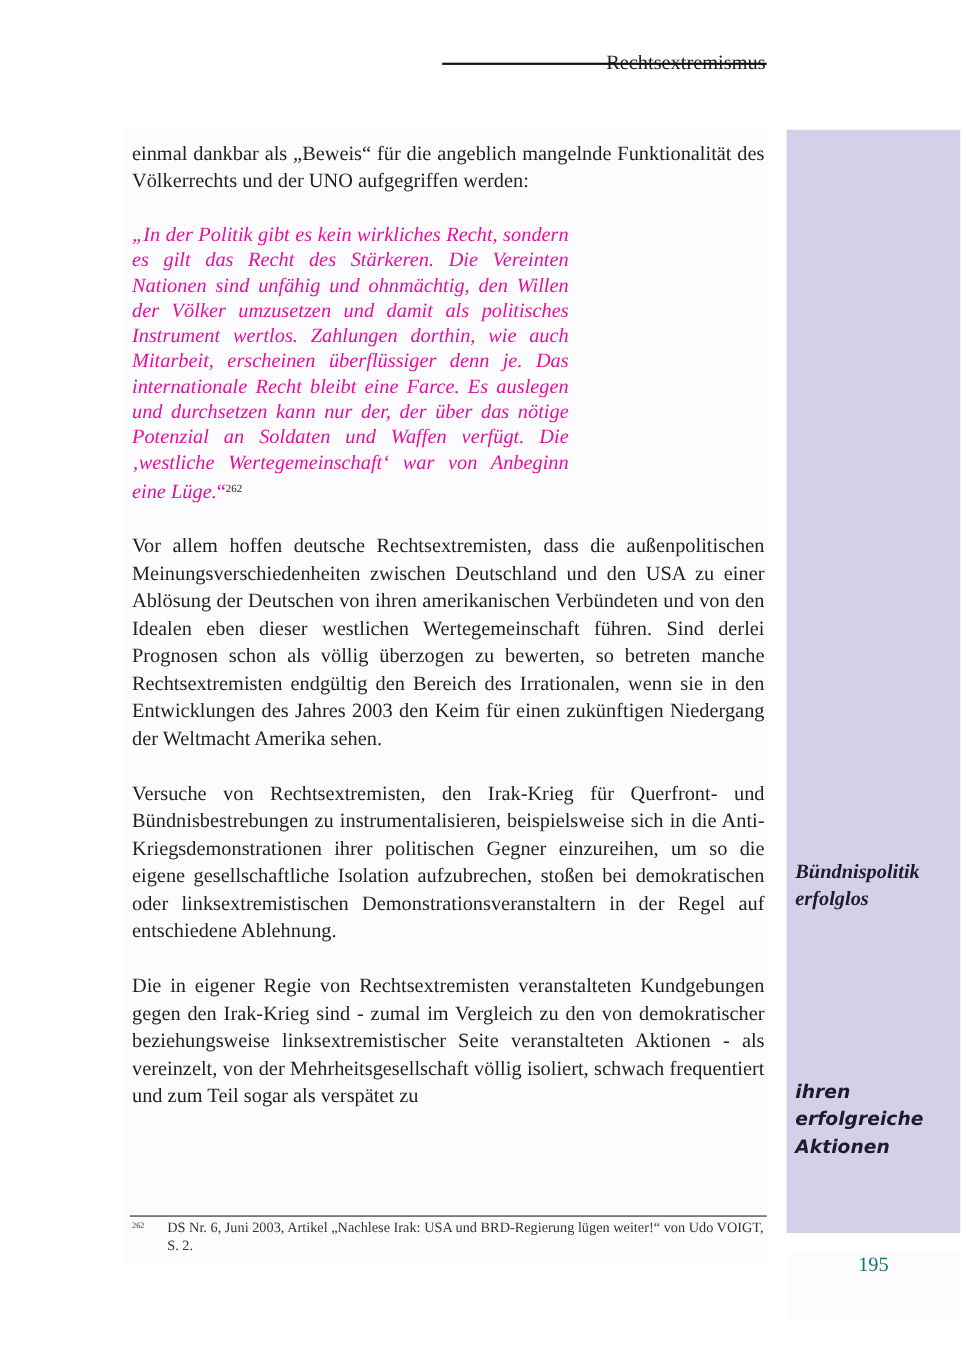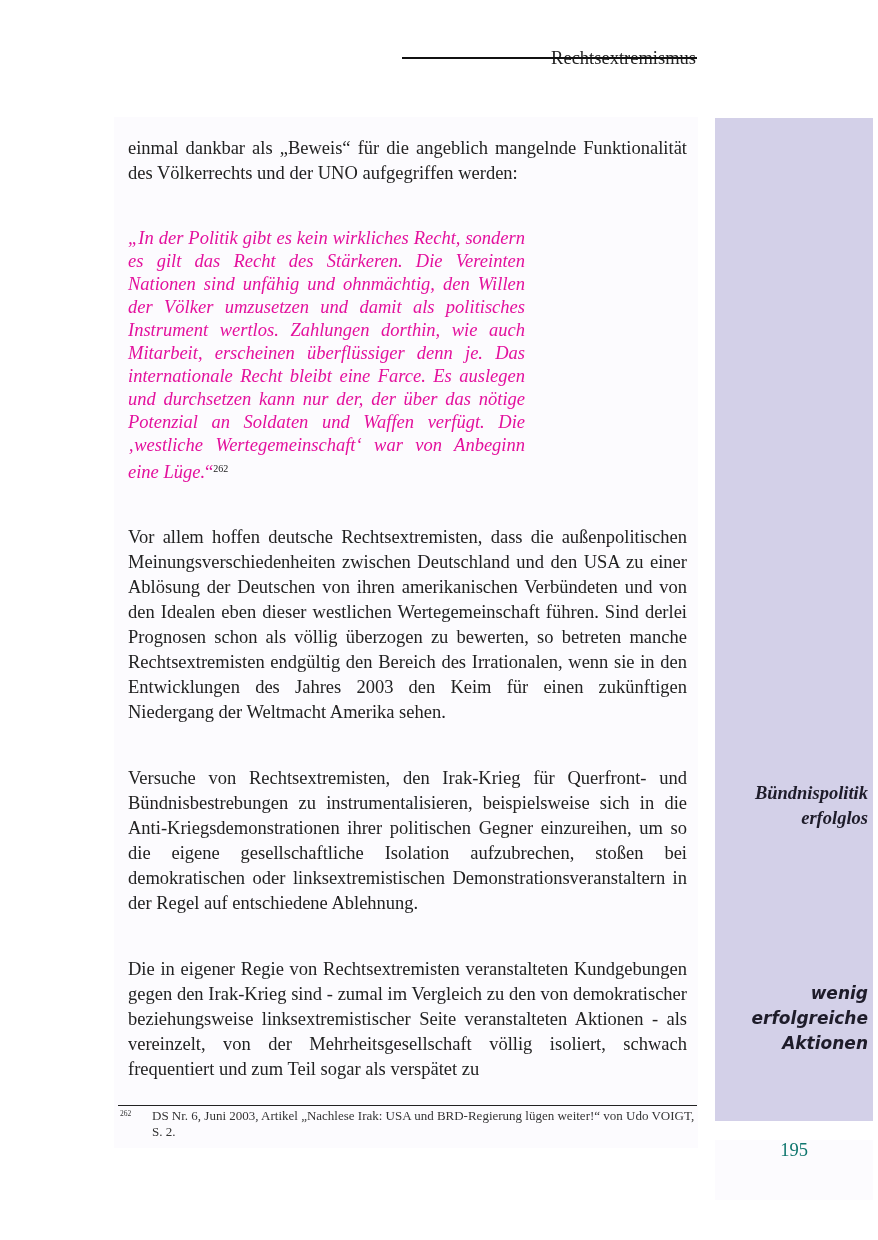--- a/index.html
+++ b/index.html
@@ -21,37 +21,36 @@
     }
     .main-bg {
       position: absolute; left: 114px; top: 117px; width: 584px; height: 1031px;
       background: #fcfbfe;
     }
     .main {
       position: absolute; left: 120px; top: 128px; width: 575px;
       font-size: 18.5px; line-height: 25px; text-align: justify;
       color: #222;
     }
-    .main p { margin: 8px; }
+    .main p { margin: 0; }
     .para-gap { height: 25px; }
     .quote {
       margin: 0 0 0 88px; width: 397px;
       color: #e3119d; font-style: italic; text-align: justify;
       font-size: 18.5px; line-height: 23px;
     }
     .quote .fn { font-style: normal; color: #222; font-size: 10px; vertical-align: 6px; }
     .sidebar {
       position: absolute; left: 715px; top: 118px; width: 158px; height: 1003px;
       background: #d3d0e8;
     }
     .marginal {
       position: absolute; left: 723px; width: 145px;
       font-style: italic; font-weight: bold; font-size: 18.5px; line-height: 25px;
       color: #1e1c2a;
-      text-align: right;
     }
     .m1 { top: 781px; }
     .m2 { top: 981px; font-family: "DejaVu Sans", sans-serif; font-size: 17px; }
     .footnote-rule {
       position: absolute; left: 118px; top: 1105px; width: 579px; height: 1px;
       background: #222;
     }
     .footnote {
       position: absolute; left: 120px; top: 1108px; width: 577px;
       font-size: 13px; line-height: 16px; color: #333;
@@ -82,21 +81,21 @@
   <p class="quote"><span>„In der Politik gibt es kein wirkliches Recht, sondern es gilt das Recht des Stärkeren. Die Vereinten Nationen sind unfähig und ohnmächtig, den Willen der Völker umzusetzen und damit als politisches Instrument wertlos. Zahlungen dorthin, wie auch Mitarbeit, erscheinen überflüssiger denn je. Das internationale Recht bleibt eine Farce. Es auslegen und durchsetzen kann nur der, der über das nötige Potenzial an Soldaten und Waffen verfügt. Die ‚westliche Wertegemeinschaft‘ war von Anbeginn eine Lüge.</span><span style="font-style:normal">“</span><sup class="fn">262</sup></p>
   <div class="para-gap"></div>
   <p>Vor allem hoffen deutsche Rechtsextremisten, dass die außenpolitischen Meinungsverschiedenheiten zwischen Deutschland und den USA zu einer Ablösung der Deutschen von ihren amerikanischen Verbündeten und von den Idealen eben dieser westlichen Wertegemeinschaft führen. Sind derlei Prognosen schon als völlig überzogen zu bewerten, so betreten manche Rechtsextremisten endgültig den Bereich des Irrationalen, wenn sie in den Entwicklungen des Jahres 2003 den Keim für einen zukünftigen Niedergang der Weltmacht Amerika sehen.</p>
   <div class="para-gap"></div>
   <p>Versuche von Rechtsextremisten, den Irak-Krieg für Querfront- und Bündnisbestrebungen zu instrumentalisieren, beispielsweise sich in die Anti-Kriegsdemonstrationen ihrer politischen Gegner einzureihen, um so die eigene gesellschaftliche Isolation aufzubrechen, stoßen bei demokratischen oder linksextremistischen Demonstrationsveranstaltern in der Regel auf entschiedene Ablehnung.</p>
   <div class="para-gap"></div>
   <p>Die in eigener Regie von Rechtsextremisten veranstalteten Kundgebungen gegen den Irak-Krieg sind - zumal im Vergleich zu den von demokratischer beziehungsweise linksextremistischer Seite veranstalteten Aktionen - als vereinzelt, von der Mehrheitsgesellschaft völlig isoliert, schwach frequentiert und zum Teil sogar als verspätet zu</p>
 </div>
 
 <div class="marginal m1">Bündnispolitik erfolglos</div>
-<div class="marginal m2">wenig erfolgreiche Aktionen</div>
+<div class="marginal m2">ihren erfolgreiche Aktionen</div>
 
 <div class="footnote-rule"></div>
 <div class="footnote">
   <span class="fnnum">262</span>
   <span class="fntext">DS Nr. 6, Juni 2003, Artikel „Nachlese Irak: USA und BRD-Regierung lügen weiter!“ von Udo VOIGT, S. 2.</span>
 </div>
 
 <div class="pagenum-box"></div>
 <div class="pagenum">195</div>
 

